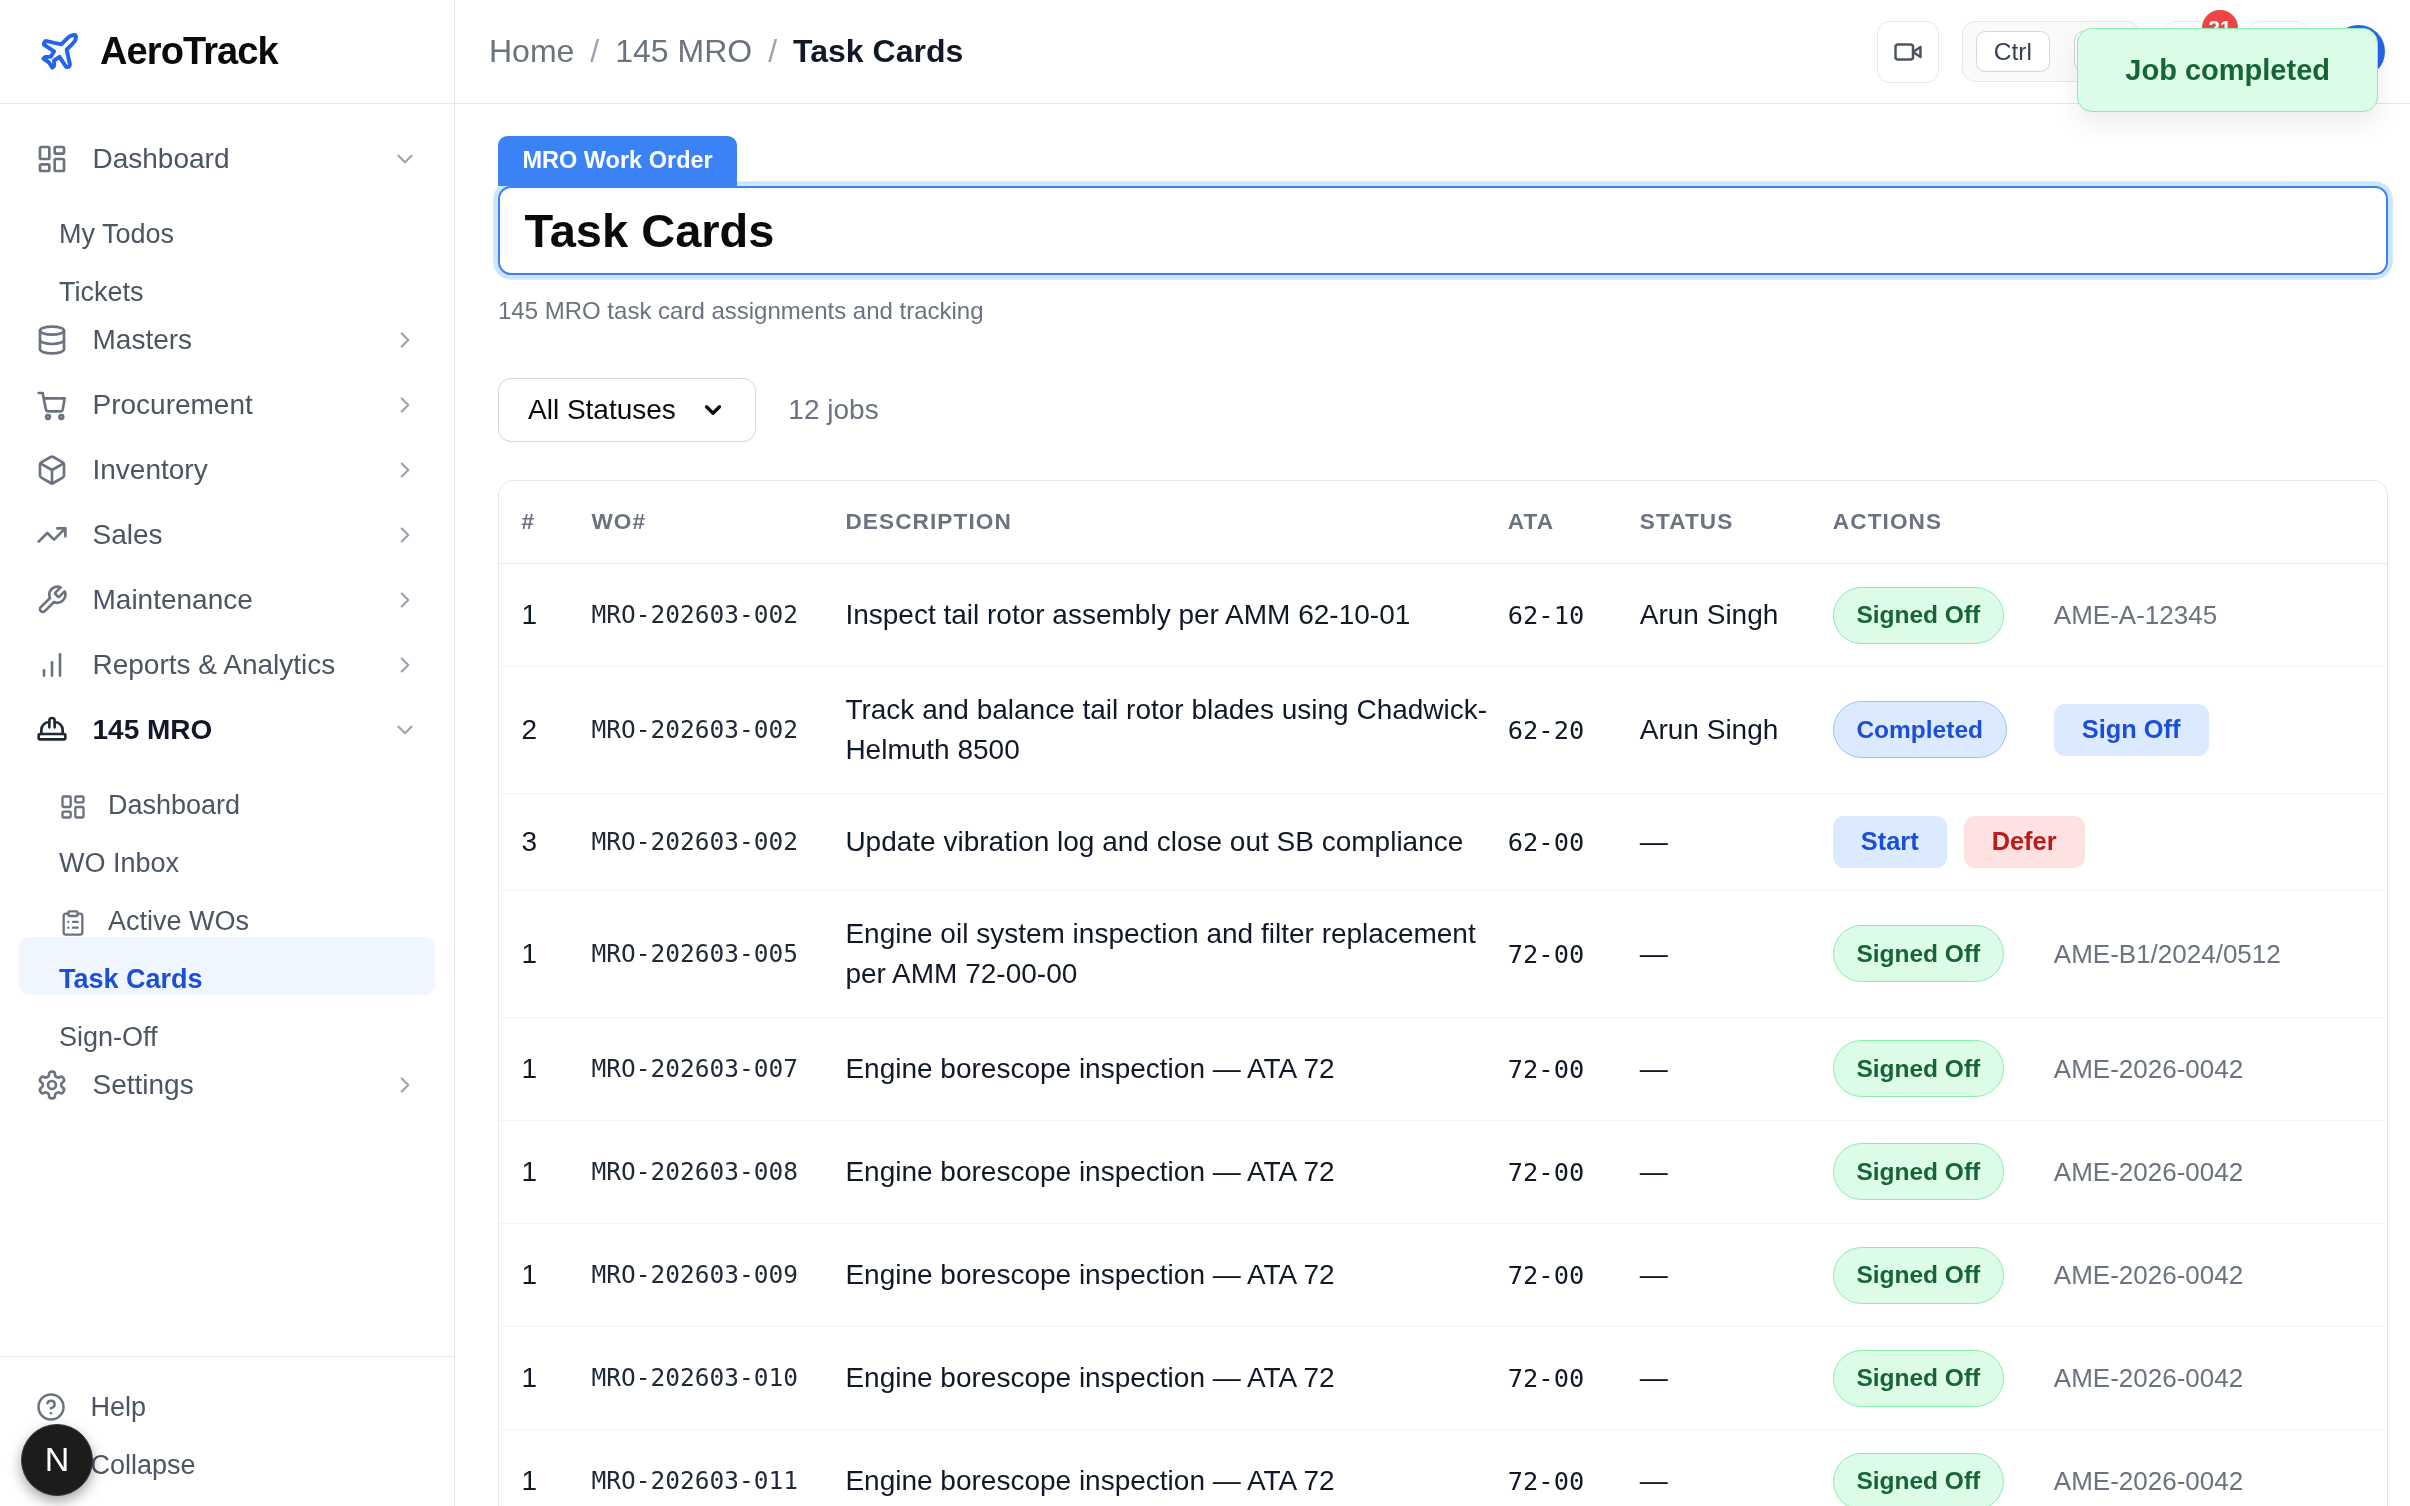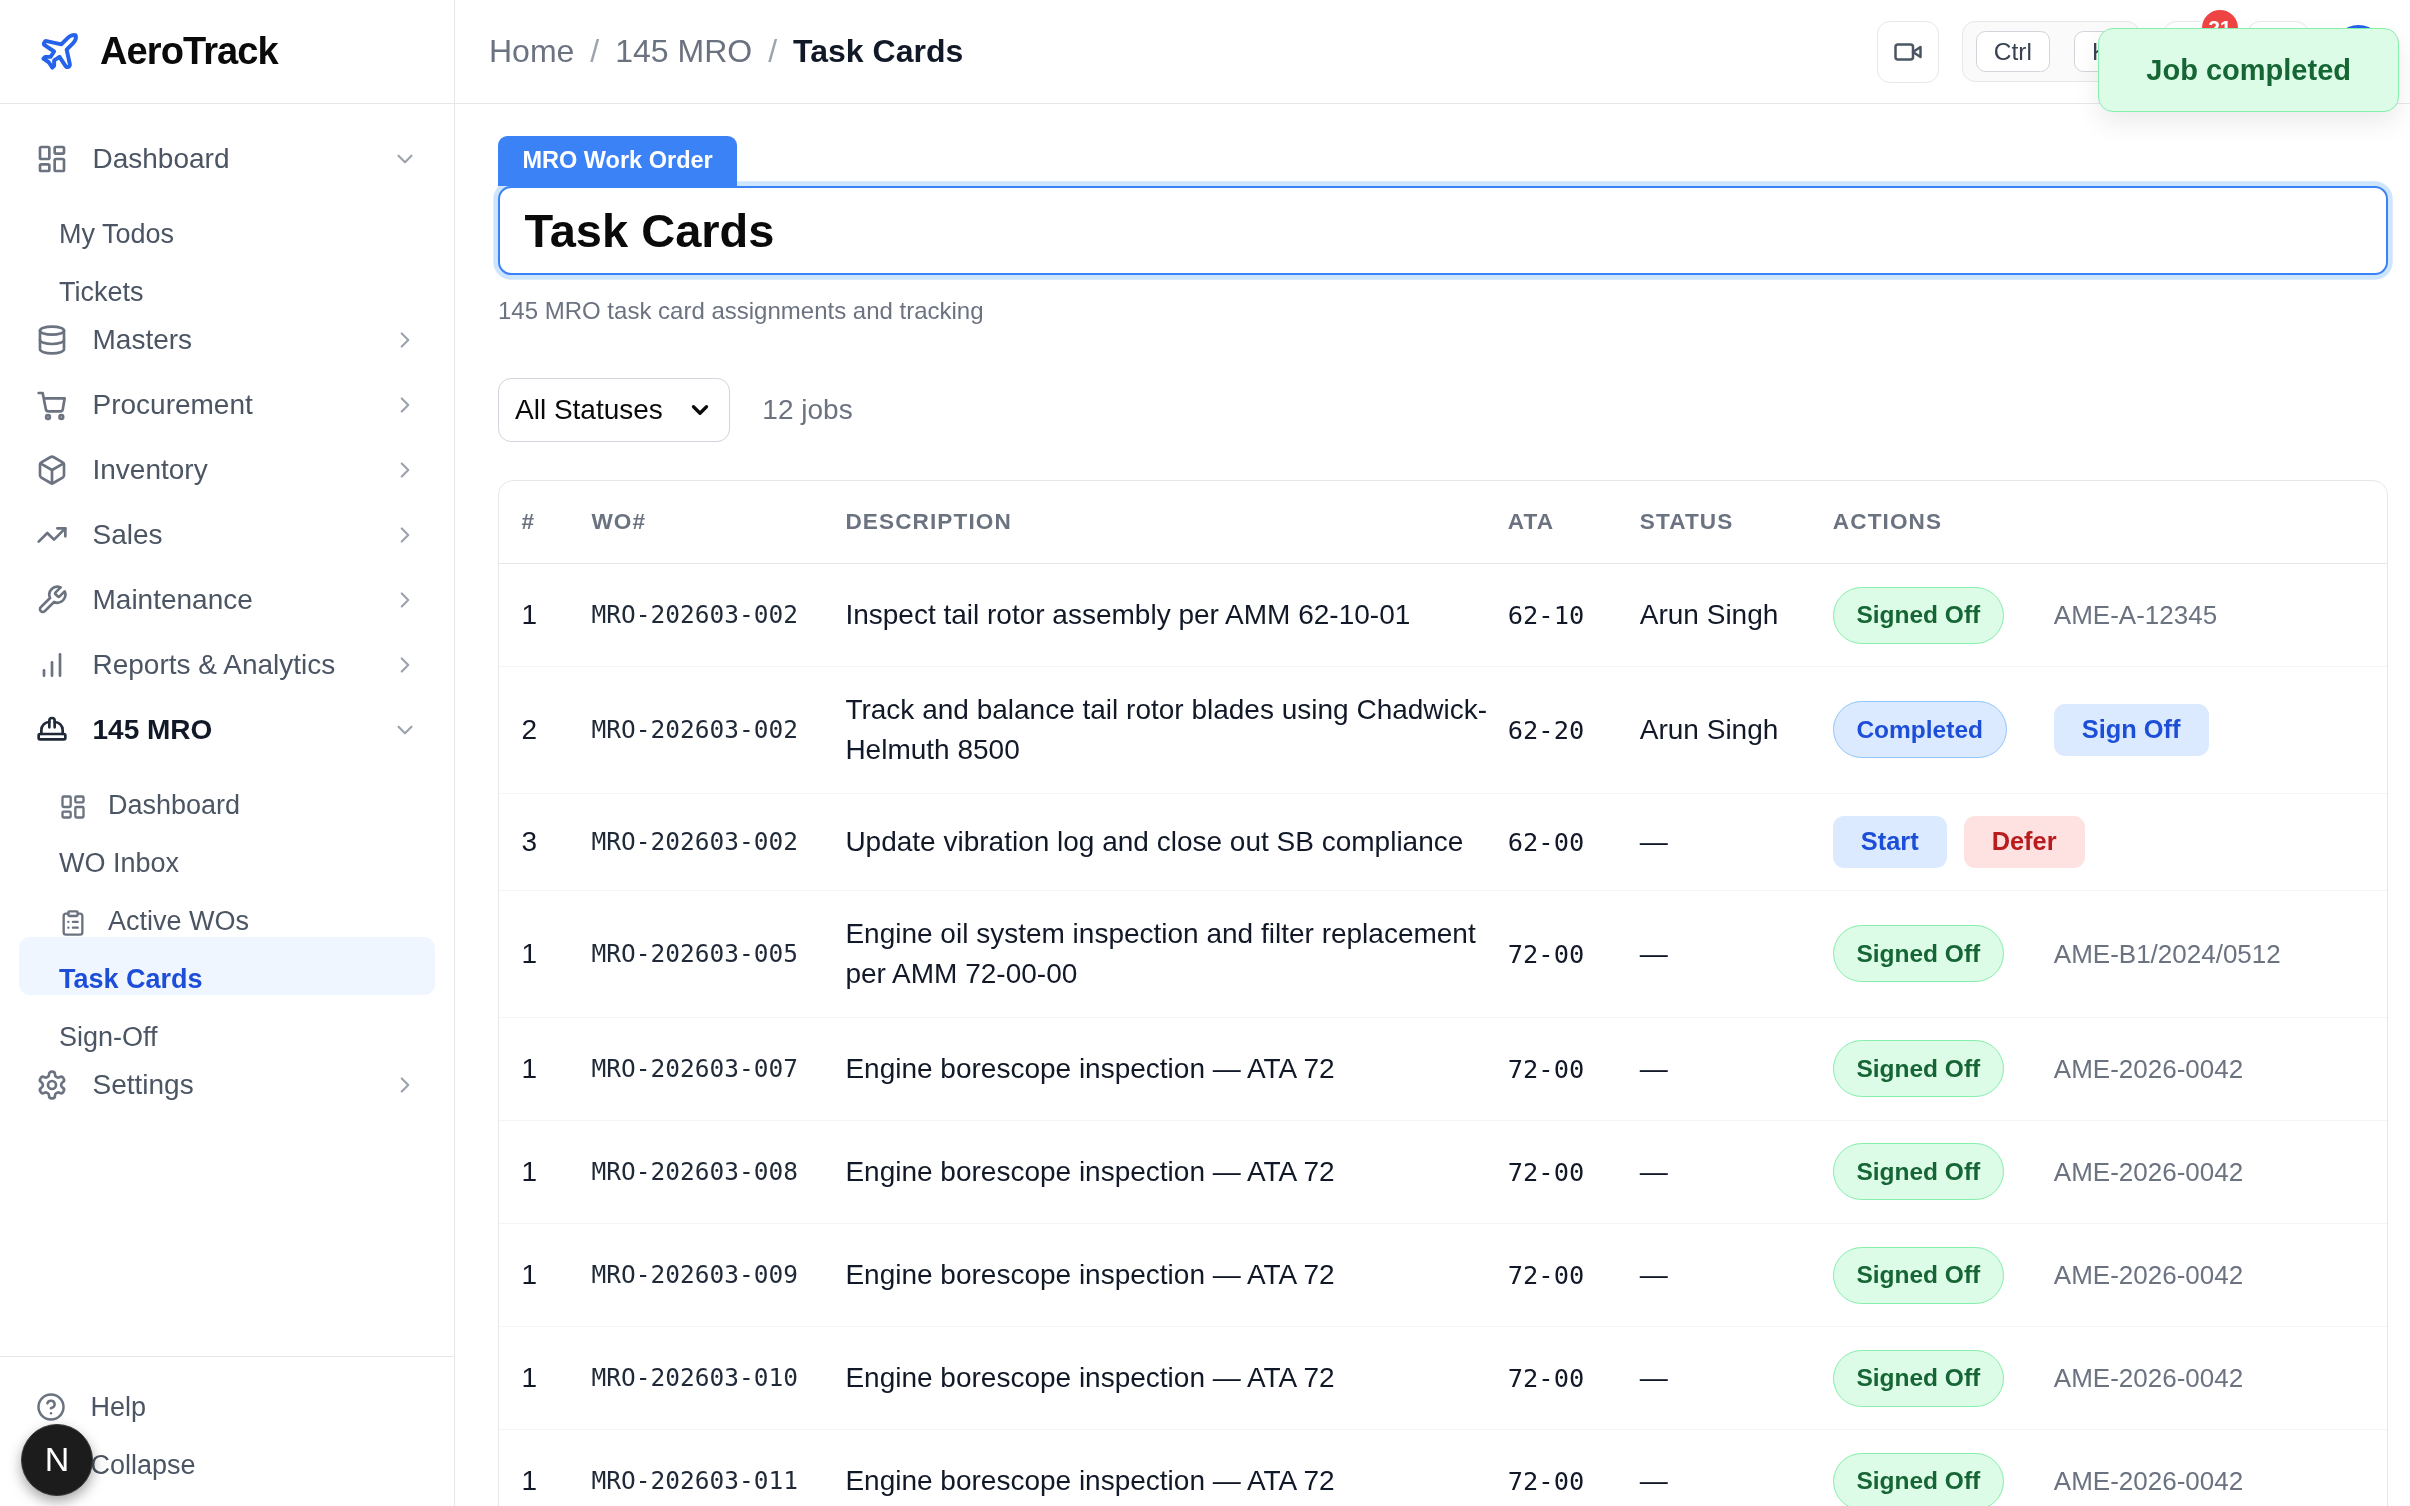--- a/index.html
+++ b/index.html
@@ -47,36 +47,36 @@
                background: #fafafa; border-radius: 13px; padding: 9.4px 13px; cursor: pointer; }
   .kbd { border: 0.9px solid #d1d5db; background: #fff; border-radius: 9.4px;
          padding: 5.6px 17px; font-size: 24.5px; color: #374151; }
   .bell-wrap { position: relative; }
   .notif { position: absolute; top: -13px; right: -15px; background: #ef4444; color: #fff;
            font-size: 21px; font-weight: 700; min-width: 40px; height: 40px; padding: 0 5.6px;
            border-radius: 941px; display: flex; align-items: center; justify-content: center;
            border: 2.8px solid #fff; }
   .avatar { width: 53px; height: 53px; border-radius: 50%; background: #2563eb; flex: none; cursor: pointer; }
 
-  .toast { position: absolute; top: 28px; right: 12px; z-index: 10;
+  .toast { position: absolute; top: 28px; right: 33px; z-index: 10;
            background: #dcfce7; border: 1.9px solid #86efac; color: #166534;
            font-size: 29px; font-weight: 700; padding: 24.5px 47px; border-radius: 15px;
            box-shadow: 0 11.3px 26px rgba(0,0,0,.08); }
 
   .content { flex: 1; padding: 32px 22.6px 0 43px; overflow: hidden; }
   .wo-badge { display: inline-block; background: #3b82f6; color: #fff; font-size: 23.5px;
               font-weight: 700; padding: 11.3px 24.5px; border-radius: 9.4px 9.4px 0 0; }
   .title-box { border: 2.8px solid #3b82f6; border-radius: 13px; padding: 15px 24.5px;
                box-shadow: 0 0 0 4.7px rgba(147,197,253,.45); background: #fff; }
   .title { font-size: 47px; font-weight: 700; color: #0a0a0a; }
   .subtitle { margin-top: 22.6px; color: #6b7280; font-size: 24px; }
 
   .filter-row { margin-top: 53px; display: flex; align-items: center; gap: 32px; }
   .select { display: flex; align-items: center; gap: 24.5px; border: 0.9px solid #d1d5db;
-            border-radius: 13px; padding: 15px 16px; font-size: 28px; font-weight: 500;
+            border-radius: 13px; padding: 15px 29px; font-size: 28px; font-weight: 500;
             color: #0a0a0a; background: #fff; cursor: pointer; }
   .select .sel-chev { color: #0a0a0a; }
   .jobs-count { color: #6b7280; font-size: 28px; }
 
   
   .card { margin-top: 38px; border: 0.9px solid #e5e7eb; border-radius: 15px;
           background: #fff; overflow: hidden; }
   .thead, .trow { display: grid; padding: 0 13px;
           grid-template-columns: 70px 254px 1fr 132px 193px 221px 330px; }
   .thead { border-bottom: 0.9px solid #e5e7eb; }

